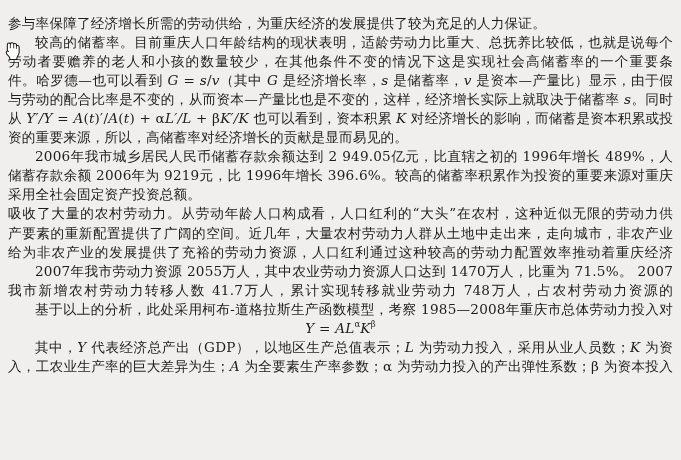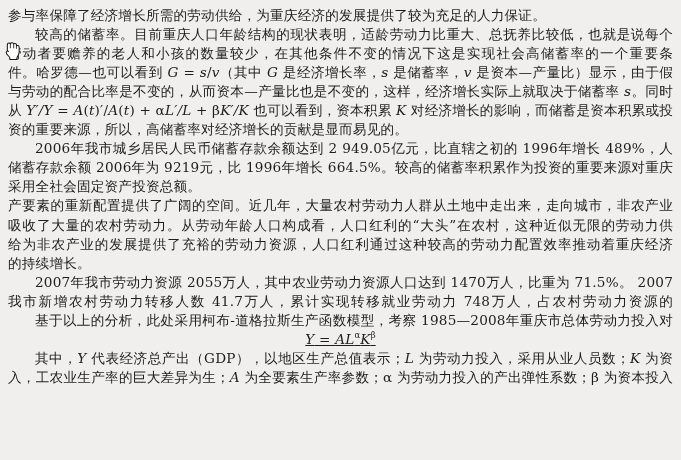--- a/index.html
+++ b/index.html
@@ -5,35 +5,35 @@
   html,body{margin:0;padding:0;}
   body{
     width:681px;height:460px;overflow:hidden;
     background:#f0efed;
     font-family:"DejaVu Serif","Liberation Serif",serif;
   }
   .page{
     position:relative;
     width:681px;height:372px;
     box-sizing:border-box;
-    padding:6px 8px 0 8px;
+    padding:14px 8px 0 8px;
     color:#1d1d1d;
   }
   .doc{width:100%;}
   .line{
     height:19.05px;
     line-height:19.05px;
     font-size:13.6px;
     letter-spacing:0.2px;
     overflow:hidden;
     white-space:normal;
   }
   .a-j{text-align:justify;text-align-last:justify;}
   .a-l{text-align:left;text-align-last:left;}
-  .a-c{text-align:center;text-align-last:center;text-decoration:underline;}
+  .a-c{text-align:center;text-align-last:center;}
   .ind{text-indent:27px;}
   .i{font-style:italic;}
   .p{font-size:0.62em;vertical-align:super;line-height:0;}
   .cursor{
     position:absolute;
     left:0px;top:38px;
     width:22px;height:26px;
     pointer-events:none;
   }
 </style>
@@ -43,26 +43,25 @@
 <div class="page">
   <div class="doc" id="doc">
       <div class="line a-l"><span>参与率保障了经济增长所需的劳动供给，为重庆经济的发展提供了较为充足的人力保证。</span></div>
       <div class="line a-j ind"><span>较高的储蓄率。目前重庆人口年龄结构的现状表明，适龄劳动力比重大、总抚养比较低，也就是说每个</span></div>
       <div class="line a-j"><span>劳动者要赡养的老人和小孩的数量较少，在其他条件不变的情况下这是实现社会高储蓄率的一个重要条</span></div>
       <div class="line a-j"><span>件。哈罗德—也可以看到 </span><span class="i">G</span><span> = </span><span class="i">s</span><span>/</span><span class="i">v</span><span>（其中 </span><span class="i">G</span><span> 是经济增长率，</span><span class="i">s</span><span> 是储蓄率，</span><span class="i">v</span><span> 是资本—产量比）显示，由于假设资本</span></div>
       <div class="line a-j"><span>与劳动的配合比率是不变的，从而资本—产量比也是不变的，这样，经济增长实际上就取决于储蓄率 </span><span class="i">s</span><span>。同时</span></div>
       <div class="line a-j"><span>从 </span><span class="i">Y′/Y</span><span> = </span><span class="i">A</span><span>(</span><span class="i">t</span><span>)′/</span><span class="i">A</span><span>(</span><span class="i">t</span><span>) + α</span><span class="i">L′/L</span><span> + β</span><span class="i">K′/K</span><span> 也可以看到，资本积累 </span><span class="i">K</span><span> 对经济增长的影响，而储蓄是资本积累或投</span></div>
       <div class="line a-l"><span>资的重要来源，所以，高储蓄率对经济增长的贡献是显而易见的。</span></div>
       <div class="line a-j ind"><span>2006年我市城乡居民人民币储蓄存款余额达到 2 949.05亿元，比直辖之初的 1996年增长 489%，人均</span></div>
-      <div class="line a-j"><span>储蓄存款余额 2006年为 9219元，比 1996年增长 664.5%。较高的储蓄率积累作为投资的重要来源对重庆</span></div>
+      <div class="line a-j"><span>储蓄存款余额 2006年为 9219元，比 1996年增长 396.6%。较高的储蓄率积累作为投资的重要来源对重庆</span></div>
       <div class="line a-l"><span>采用全社会固定资产投资总额。</span></div>
+      <div class="line a-j"><span>吸收了大量的农村劳动力。从劳动年龄人口构成看，人口红利的“大头”在农村，这种近似无限的劳动力供</span></div>
       <div class="line a-j"><span>产要素的重新配置提供了广阔的空间。近几年，大量农村劳动力人群从土地中走出来，走向城市，非农产业</span></div>
-      <div class="line a-j"><span>吸收了大量的农村劳动力。从劳动年龄人口构成看，人口红利的“大头”在农村，这种近似无限的劳动力供</span></div>
       <div class="line a-j"><span>给为非农产业的发展提供了充裕的劳动力资源，人口红利通过这种较高的劳动力配置效率推动着重庆经济</span></div>
-      <div class="line a-l"><span>的持续增长。</span></div>
       <div class="line a-j ind"><span>2007年我市劳动力资源 2055万人，其中农业劳动力资源人口达到 1470万人，比重为 71.5%。 2007年</span></div>
       <div class="line a-j"><span>我市新增农村劳动力转移人数 41.7万人，累计实现转移就业劳动力 748万人，占农村劳动力资源的 50.9%。</span></div>
       <div class="line a-j ind"><span>基于以上的分析，此处采用柯布-道格拉斯生产函数模型，考察 1985—2008年重庆市总体劳动力投入对</span></div>
       <div class="line a-c"><span class="i">Y</span><span> = </span><span class="i">AL</span><span class="p">α</span><span class="i">K</span><span class="p">β</span></div>
       <div class="line a-j ind"><span>其中，</span><span class="i">Y</span><span> 代表经济总产出（GDP），以地区生产总值表示；</span><span class="i">L</span><span> 为劳动力投入，采用从业人员数；</span><span class="i">K</span><span> 为资本投</span></div>
       <div class="line a-j"><span>入，工农业生产率的巨大差异为生；</span><span class="i">A</span><span> 为全要素生产率参数；α 为劳动力投入的产出弹性系数；β 为资本投入</span></div>
     </div>
 
   <svg class="cursor" viewBox="0 0 24 28" xmlns="http://www.w3.org/2000/svg" style="left: 0px; top: 38px;">
     <path d="M8 13.5 V7.2 c0-1 .8-1.9 1.8-1.9 .6 0 1.2.3 1.5.8 .3-.7 1-1.2 1.8-1.2 .9 0 1.6.5 1.9 1.3 .3-.3.8-.5 1.2-.5 1.1 0 1.9.9 1.9 2v.5 c.3-.2.6-.3 1-.3 1 0 1.8.9 1.8 1.9 v5.4 c0 2.6-1.1 4-1.9 5.1 -.3.5-.6 1.1-.6 1.7 v1.2 h-7.6 v-1.1 c0-.8-.4-1.5-1-2.1 -1.2-1.2-3-3.1-3-4.5 0-1.2 1.5-1.9 2.5-1.1 z" fill="#ffffff" stroke="#111111" stroke-width="1.1" stroke-linejoin="round"></path>

